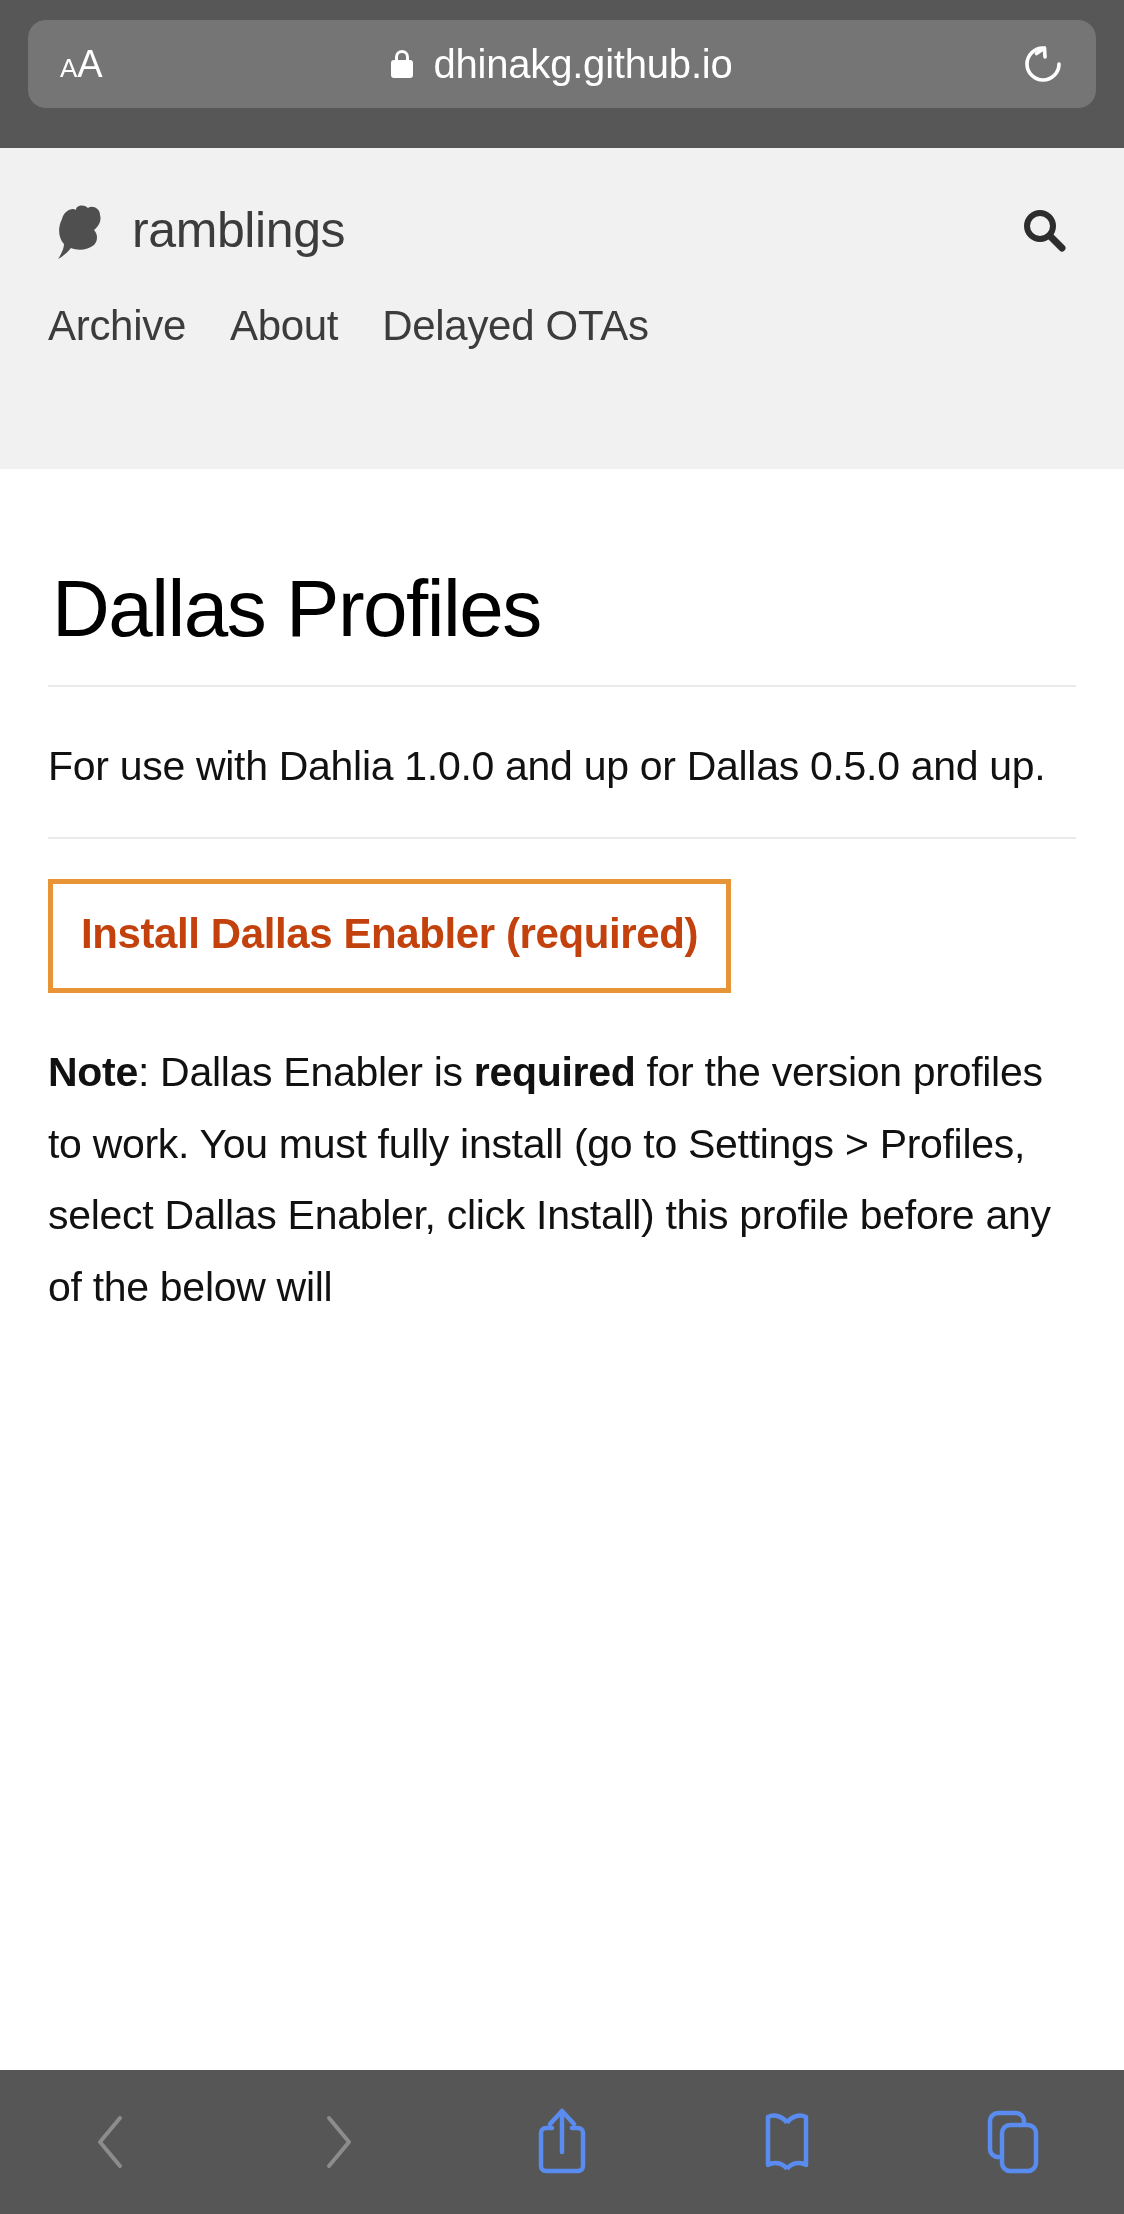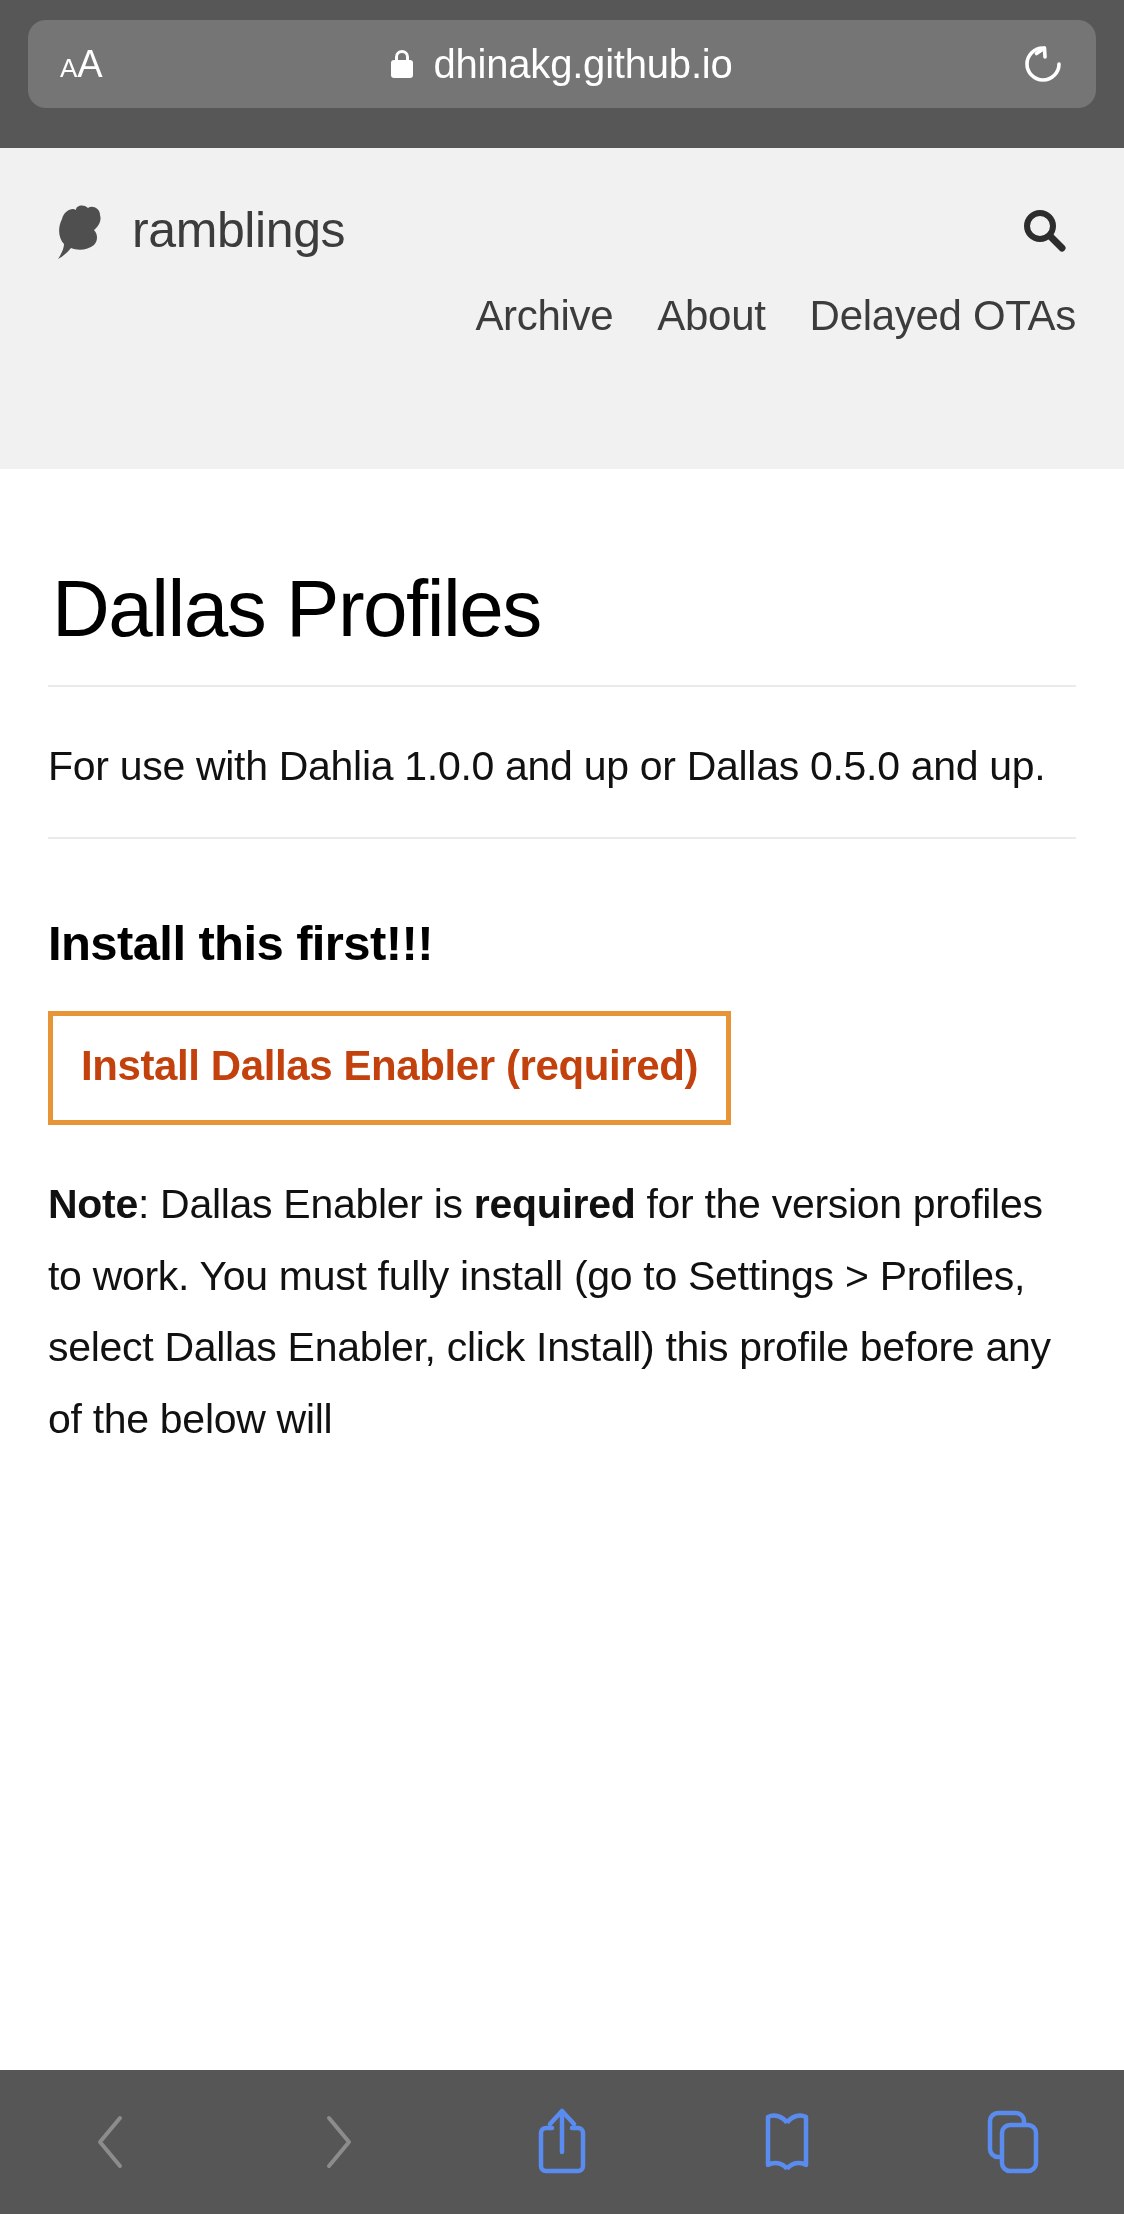--- a/index.html
+++ b/index.html
@@ -117,23 +117,22 @@
   .search-btn {
     width: 56px; height: 56px;
     display: flex;
     align-items: center;
     justify-content: center;
     margin-right: 4px;
   }
   .site-nav {
     display: flex;
     align-items: center;
-    margin-top: 16px;
+    margin-top: 26px;
     gap: 44px;
-    justify-content: flex-end;
   }
   .nav-link {
     font-size: 42px;
     color: #3c3c3c;
     text-decoration: none;
     letter-spacing: -0.3px;
   }
 
   
   .content {
@@ -271,21 +270,20 @@
 
 <div class="content">
 
   <h1 class="page-title">Dallas Profiles</h1>
   <div class="rule"></div>
 
   <p class="body-text">For use with Dahlia 1.0.0 and up or Dallas 0.5.0 and up.</p>
 
   <div class="rule"></div>
 
-  <h3 class="sub-title">Install this first!!!</h3>
 
   <div class="callout-box">
     <a class="callout-link" href="#">Install Dallas Enabler (required)</a>
   </div>
 
   <p class="body-text note-para"><b>Note</b><span>: </span><span>Dallas Enabler is </span><b>required</b><span> for the version profiles to work. You must fully install (go to Settings &gt; Profiles, select Dallas Enabler, click Install) this profile before any of the below will</span></p>
 
 </div>
 
 <div class="bottom-toolbar">

